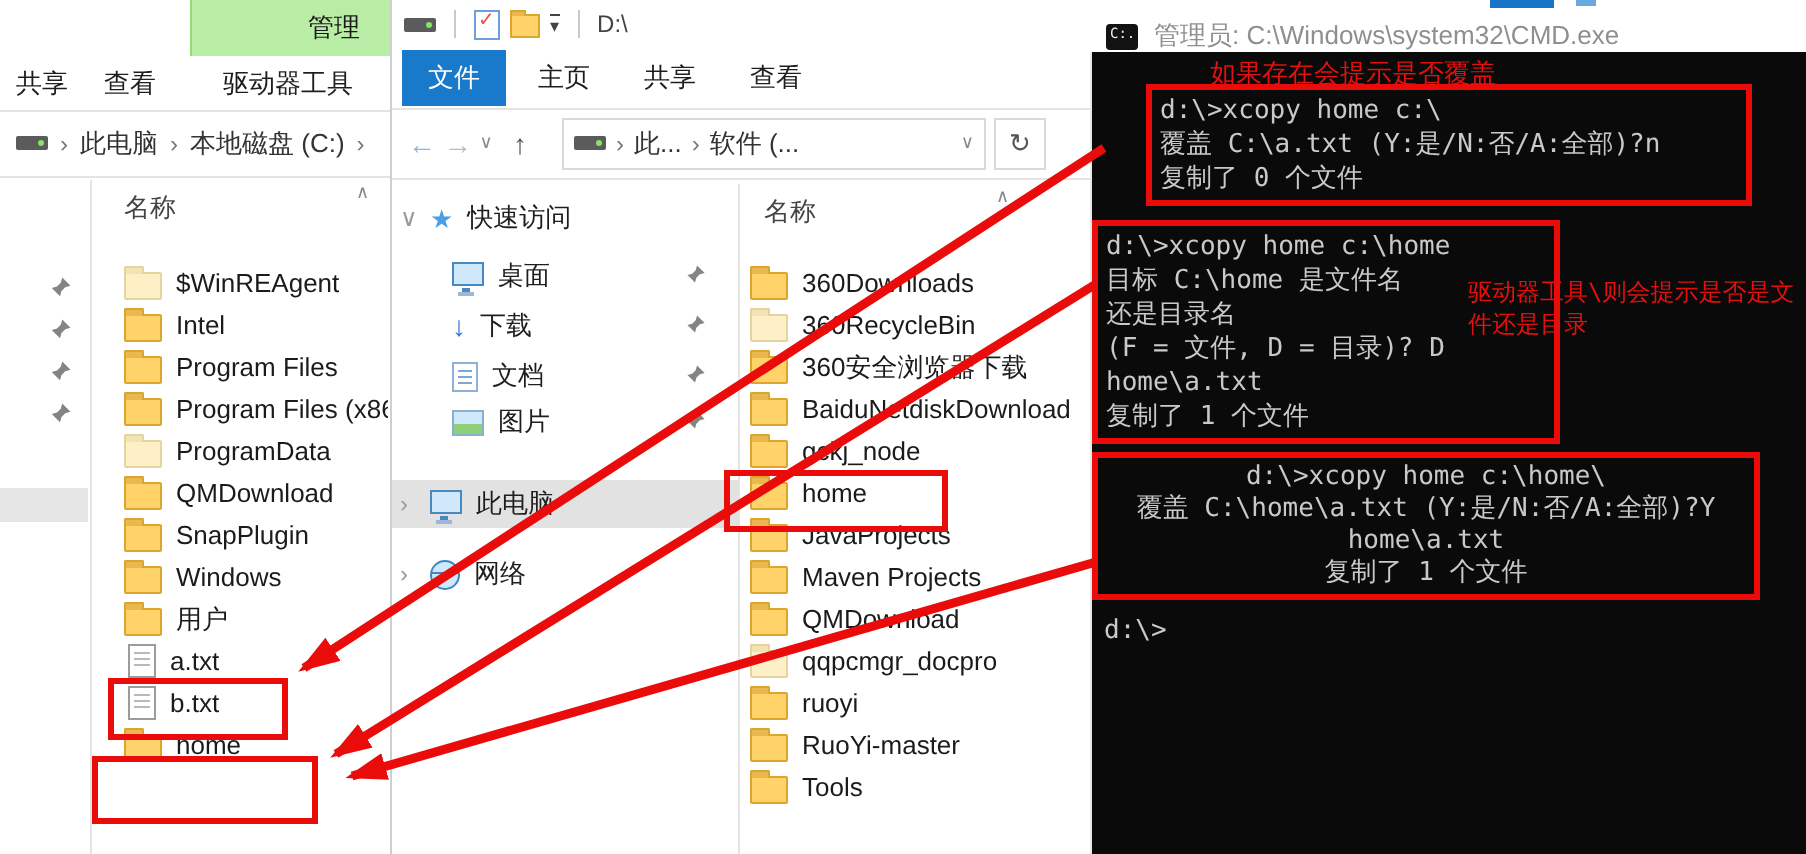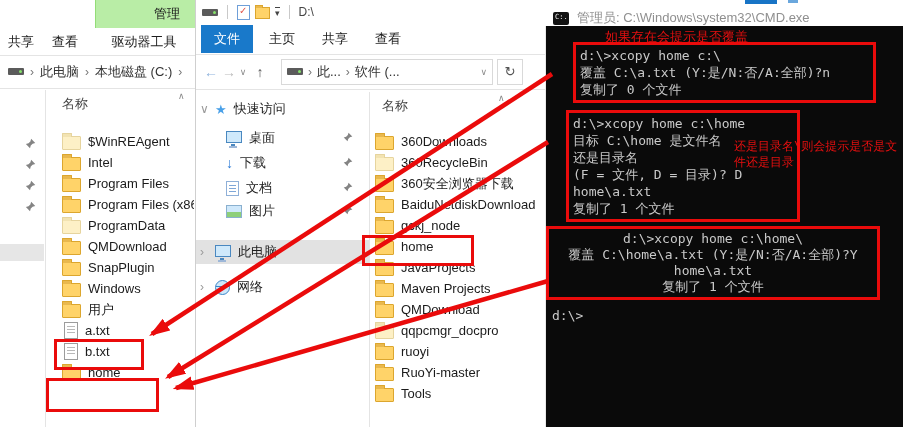--- a/index.html
+++ b/index.html
@@ -107,21 +107,21 @@
              padding-left:8px;gap:8px;box-sizing:border-box;}
   .cmd-ico{width:16px;height:13px;background:#121212;border-radius:2px;position:relative;flex:none;}
   .cmd-ico::after{content:"C:.";position:absolute;left:2px;top:1px;font-size:7px;line-height:8px;color:#eee;
                   font-family:"DejaVu Sans Mono",monospace;}
   #cmd-title .t{font-size:13px;color:#8f8f8f;white-space:nowrap;overflow:hidden;}
   #console{position:absolute;left:0;top:26px;right:0;bottom:0;background:#0a0a0a;border-left:1px solid #e9e9e9;
            font-family:"DejaVu Sans Mono","Liberation Mono",monospace;font-size:13px;color:#c9c9c9;}
   .cmdbox{position:absolute;border:3px solid #ea0b0b;padding:2px 4px;box-sizing:border-box;}
   .cline{line-height:17px;white-space:pre;overflow:hidden;}
   #cbox1{left:3px;top:16px;width:303px;margin-left:24px;}
-  #cbox2{left:0;top:84px;width:234px;margin-left:20px;}
+  #cbox2{left:0;top:84px;width:234px;}
   #cbox3{left:0;top:200px;width:334px;}
   #cbox3 .cline{line-height:16px;text-align:center;}
   #ann-top{position:absolute;left:33px;top:2px;font-size:13px;white-space:nowrap;margin-left:26px;}
   #ann-side{position:absolute;left:188px;top:112px;width:168px;font-size:12px;line-height:16px;word-break:break-all;}
   #cprompt{position:absolute;left:6px;top:282px;}
 
   
   #arrows{position:absolute;left:0;top:0;z-index:40;pointer-events:none;}
   #box-atxt{left:54px;top:339px;width:84px;height:25px;}
   #box-homec{left:46px;top:378px;width:107px;height:28px;}
@@ -373,21 +373,21 @@
           <div class="cline">复制了 0 个文件</div>
         </div>
       <div id="cbox2" class="cmdbox">
           <div class="cline">d:\&gt;xcopy home c:\home</div>
           <div class="cline">目标 C:\home 是文件名</div>
           <div class="cline">还是目录名</div>
           <div class="cline">(F = 文件, D = 目录)? D</div>
           <div class="cline">home\a.txt</div>
           <div class="cline">复制了 1 个文件</div>
         </div>
-      <div id="ann-side" class="annred">还是目录名\则会提示是否是文件还是目录</div>
+      <div id="ann-side" class="annred">驱动器工具\则会提示是否是文件还是目录</div>
       <div id="cbox3" class="cmdbox">
           <div class="cline">d:\&gt;xcopy home c:\home\</div>
           <div class="cline">覆盖 C:\home\a.txt (Y:是/N:否/A:全部)?Y</div>
           <div class="cline">home\a.txt</div>
           <div class="cline">复制了 1 个文件</div>
         </div>
       <div id="cprompt">d:\&gt;</div>
     </div>
   </section>
 

